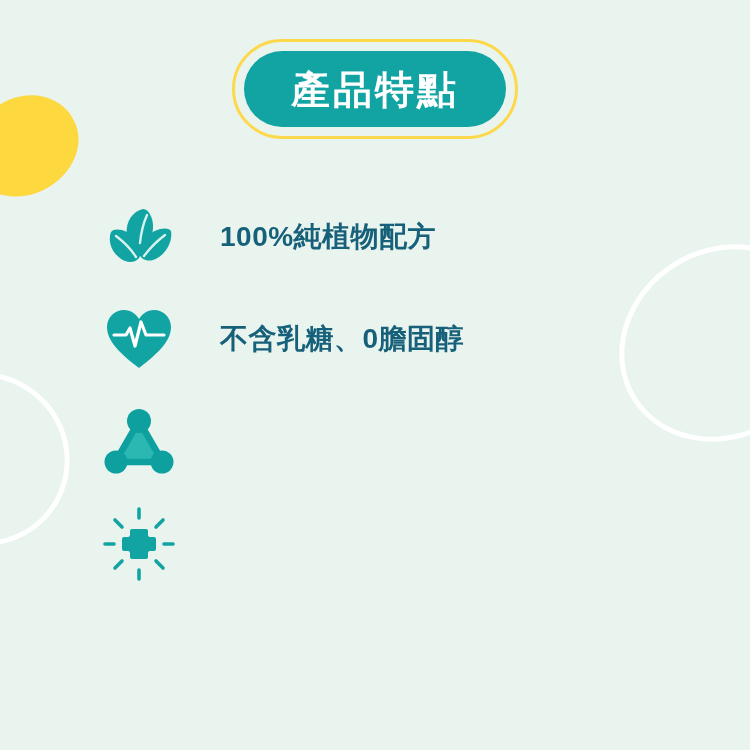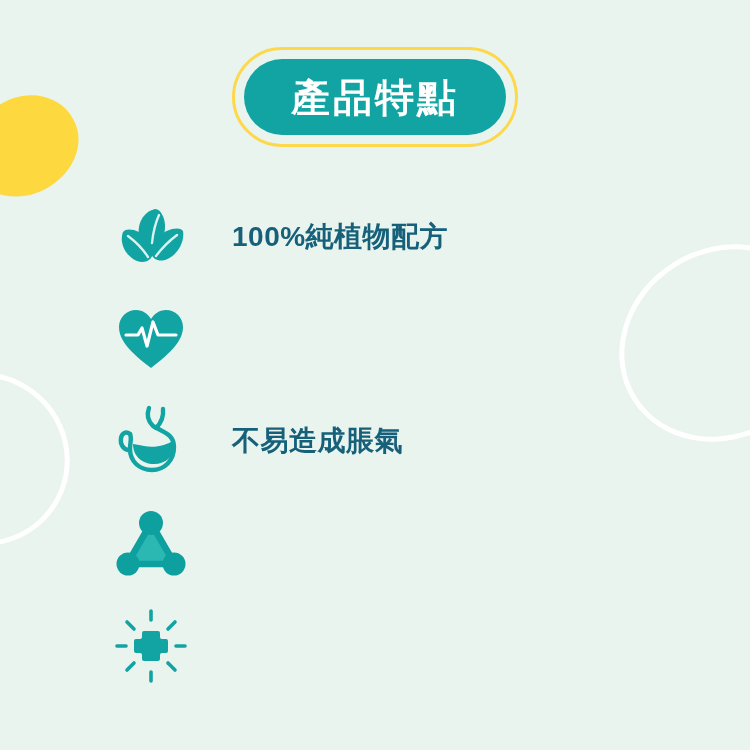--- a/index.html
+++ b/index.html
@@ -56,21 +56,21 @@
     border: 5px solid #ffffff;
     border-radius: 50%;
     transform: rotate(22deg);
   }
 
   
   .badge-wrap {
     position: absolute;
     left: 0;
     right: 0;
-    top: 47px;
+    top: 39px;
     display: flex;
     justify-content: center;
   }
   .badge-outer {
     position: relative;
     padding: 9px;
     border: 3px solid #fdd84a;
     border-radius: 999px;
   }
   .badge {
@@ -87,21 +87,21 @@
     font-size: 39px;
     font-weight: bold;
     letter-spacing: 3px;
     line-height: 1;
     white-space: nowrap;
   }
 
   
   .features {
     position: absolute;
-    left: 108px;
+    left: 96px;
     top: 186px;
     width: 620px;
   }
   .feature-row {
     display: flex;
     align-items: center;
     height: 102px;
   }
   .feature-icon {
     flex: 0 0 86px;
@@ -166,35 +166,23 @@
       <span class="feature-label">100%純植物配方</span>
     </div>
 
     <div class="feature-row row-2">
       <span class="feature-icon">
         <svg width="70" height="66" viewBox="0 0 70 66" aria-hidden="true">
           <path fill="#12a3a3" d="M35 62 C14 46 3 34 3 21 C3 11 11 4 20 4 C27 4 32 8 35 13 C38 8 43 4 50 4 C59 4 67 11 67 21 C67 34 56 46 35 62 Z"></path>
           <path fill="none" stroke="#ffffff" stroke-width="3.2" stroke-linecap="round" stroke-linejoin="round" d="M10 29 H22 L26 22 L31 40 L37 16 L42 29 H60"></path>
         </svg>
       </span>
-    </div>
-
-    <div class="feature-row row-3">
-      <span class="feature-icon">
-        <svg width="70" height="74" viewBox="0 0 70 74" aria-hidden="true">
-          <path fill="#12a3a3" d="M17 40 C17 52 26 60 38 60 C50 60 58 52 58 42 L58 36 C50 42 38 44 28 42 C23 41 19 40 17 40 Z"></path>
-          <g fill="none" stroke="#12a3a3" stroke-width="4.4" stroke-linecap="round" stroke-linejoin="round">
-            <path d="M33 4 C30 12 33 18 37 22 C47 28 58 30 58 43 C58 57 48 66 36 66 C23 66 14 57 14 45 C14 38 16 34 14 30"></path>
-            <path d="M47 5 C48 14 44 20 40 24"></path>
-            <path d="M14 30 C10 27 6 29 5 34 C4 40 7 45 12 46"></path>
-          </g>
-        </svg>
-      </span>
-      <span class="feature-label">不易造成脹氣</span>
-    </div>
+      <span class="feature-label">不含乳糖、0膽固醇</span>
+    </div>
+
 
     <div class="feature-row row-4">
       <span class="feature-icon">
         <svg width="70" height="68" viewBox="0 0 70 68" aria-hidden="true">
           <path fill="#2bb8b3" d="M35 16 L58 56 H12 Z"></path>
           <g stroke="#0e9f9f" stroke-width="6.5" stroke-linecap="round">
             <line x1="35" y1="14" x2="13" y2="52"></line>
             <line x1="35" y1="14" x2="57" y2="52"></line>
             <line x1="15" y1="55" x2="55" y2="55"></line>
           </g>

